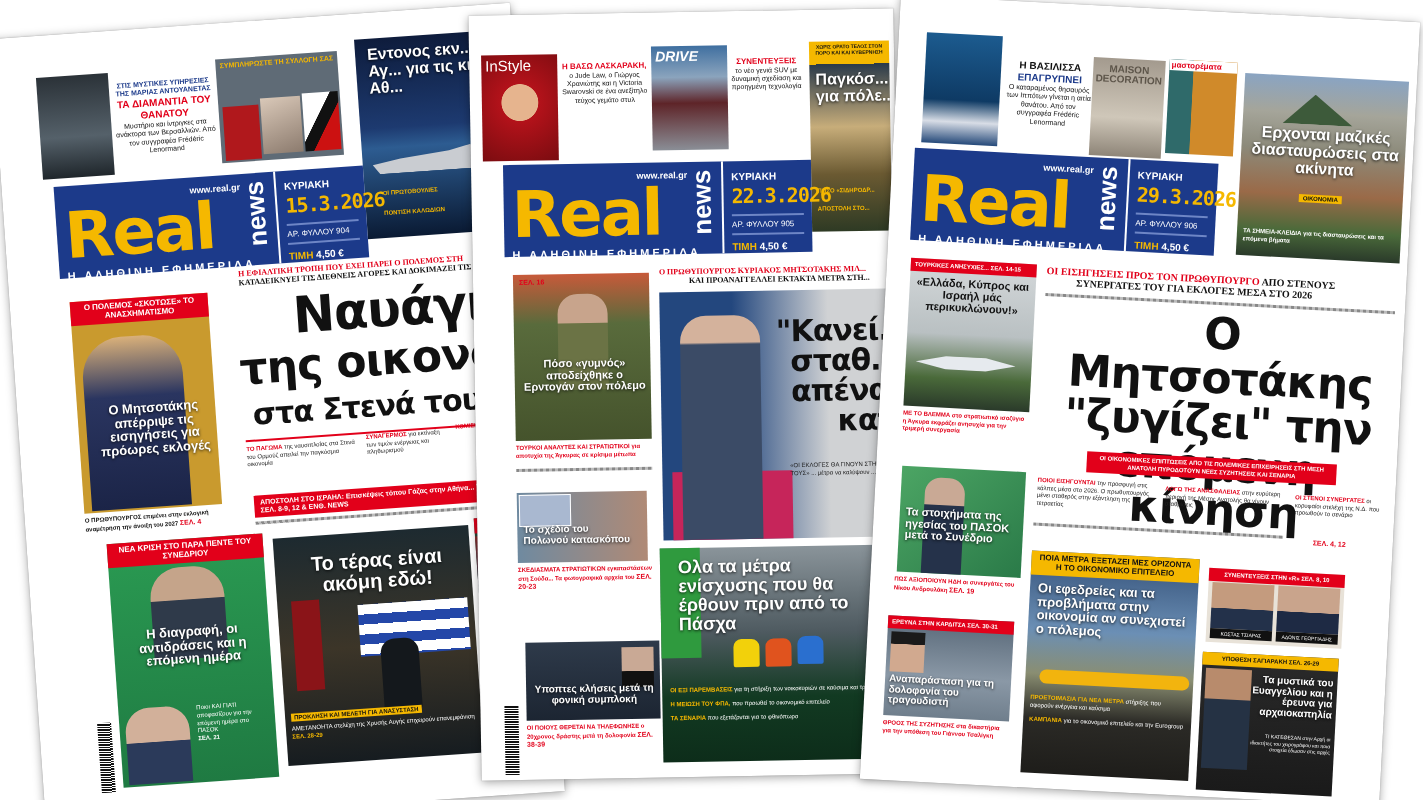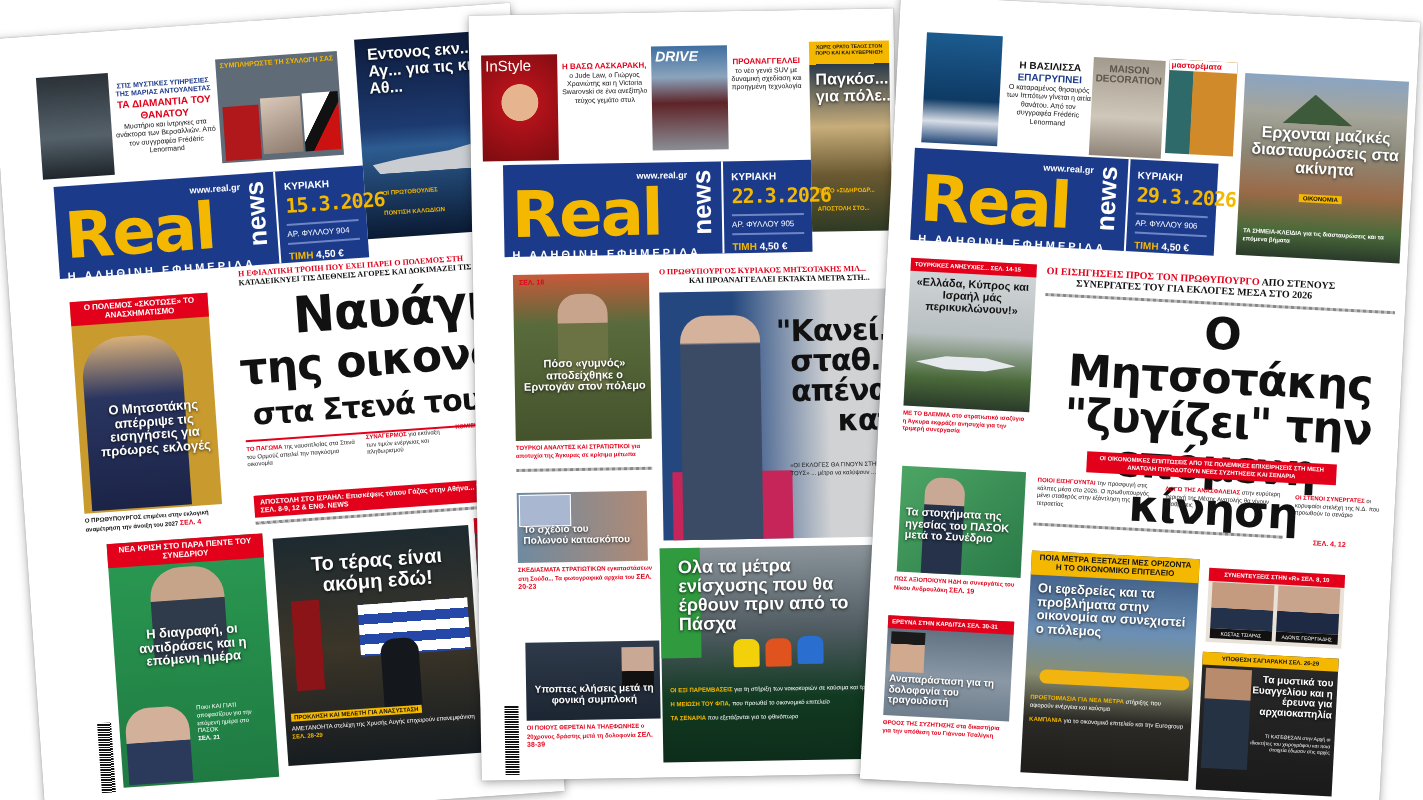--- a/index.html
+++ b/index.html
@@ -141,21 +141,21 @@
       <div style="color:#fff;font-size:15px;padding:2px 4px">InStyle</div>
     </div>
     <div class="promo-text" style="left:92px;top:48px;width:86px">
       <div class="t" style="font-size:8px">Η ΒΑΣΩ ΛΑΣΚΑΡΑΚΗ,</div>
       <div>ο Jude Law, ο Γιώργος Χρανιώτης και η Victoria Swarovski σε ένα ανεξίτηλο τεύχος γεμάτο στυλ</div>
     </div>
     <div class="photo" style="left:182px;top:34px;width:76px;height:104px;background:linear-gradient(180deg,#3f6fa0 0%,#8ba4bd 30%,#5e2428 55%,#8a8e96 100%)">
       <div style="color:#fff;font-size:14px;font-style:italic;font-weight:bold;padding:2px 4px">DRIVE</div>
     </div>
     <div class="promo-text" style="left:262px;top:46px;width:70px">
-      <div class="t" style="font-size:8px">ΠΡΟΑΝΑΓΓΕΛΛΕΙ</div>
+      <div class="t" style="font-size:8px">ΣΥΝΕΝΤΕΥΞΕΙΣ</div>
       <div>το νέο γενιά SUV με δυναμική σχεδίαση και προηγμένη τεχνολογία</div>
     </div>
     <div class="photo" style="left:340px;top:32px;width:80px;height:190px;background:linear-gradient(180deg,#f5b800 0 12%,#2a3a4a 12%,#c7ad7a 45%,#6b5a32 70%,#2e3a24 100%)">
       <div style="color:#111;font-size:5px;font-weight:bold;text-align:center;padding:2px">ΧΩΡΙΣ ΟΡΑΤΟ ΤΕΛΟΣ ΣΤΟΝ ΠΟΡΟ ΚΑΙ ΚΑΙ ΚΥΒΕΡΝΗΣΗ</div>
       <div class="overlay-text" style="left:6px;top:30px;font-size:16px;width:90px">Παγκόσ... για πόλε...</div>
       <div class="abs" style="left:6px;top:146px;color:#f5b800;font-size:6px;font-weight:bold">ΠΟΣΟ «ΣΙΔΗΡΟΔΡ...</div>
       <div class="abs" style="left:6px;top:164px;color:#f5b800;font-size:6px;font-weight:bold">ΑΠΟΣΤΟΛΗ ΣΤΟ...</div>
     </div>
 
     <div class="masthead" style="left:32px;top:150px;width:308px;height:92px">

